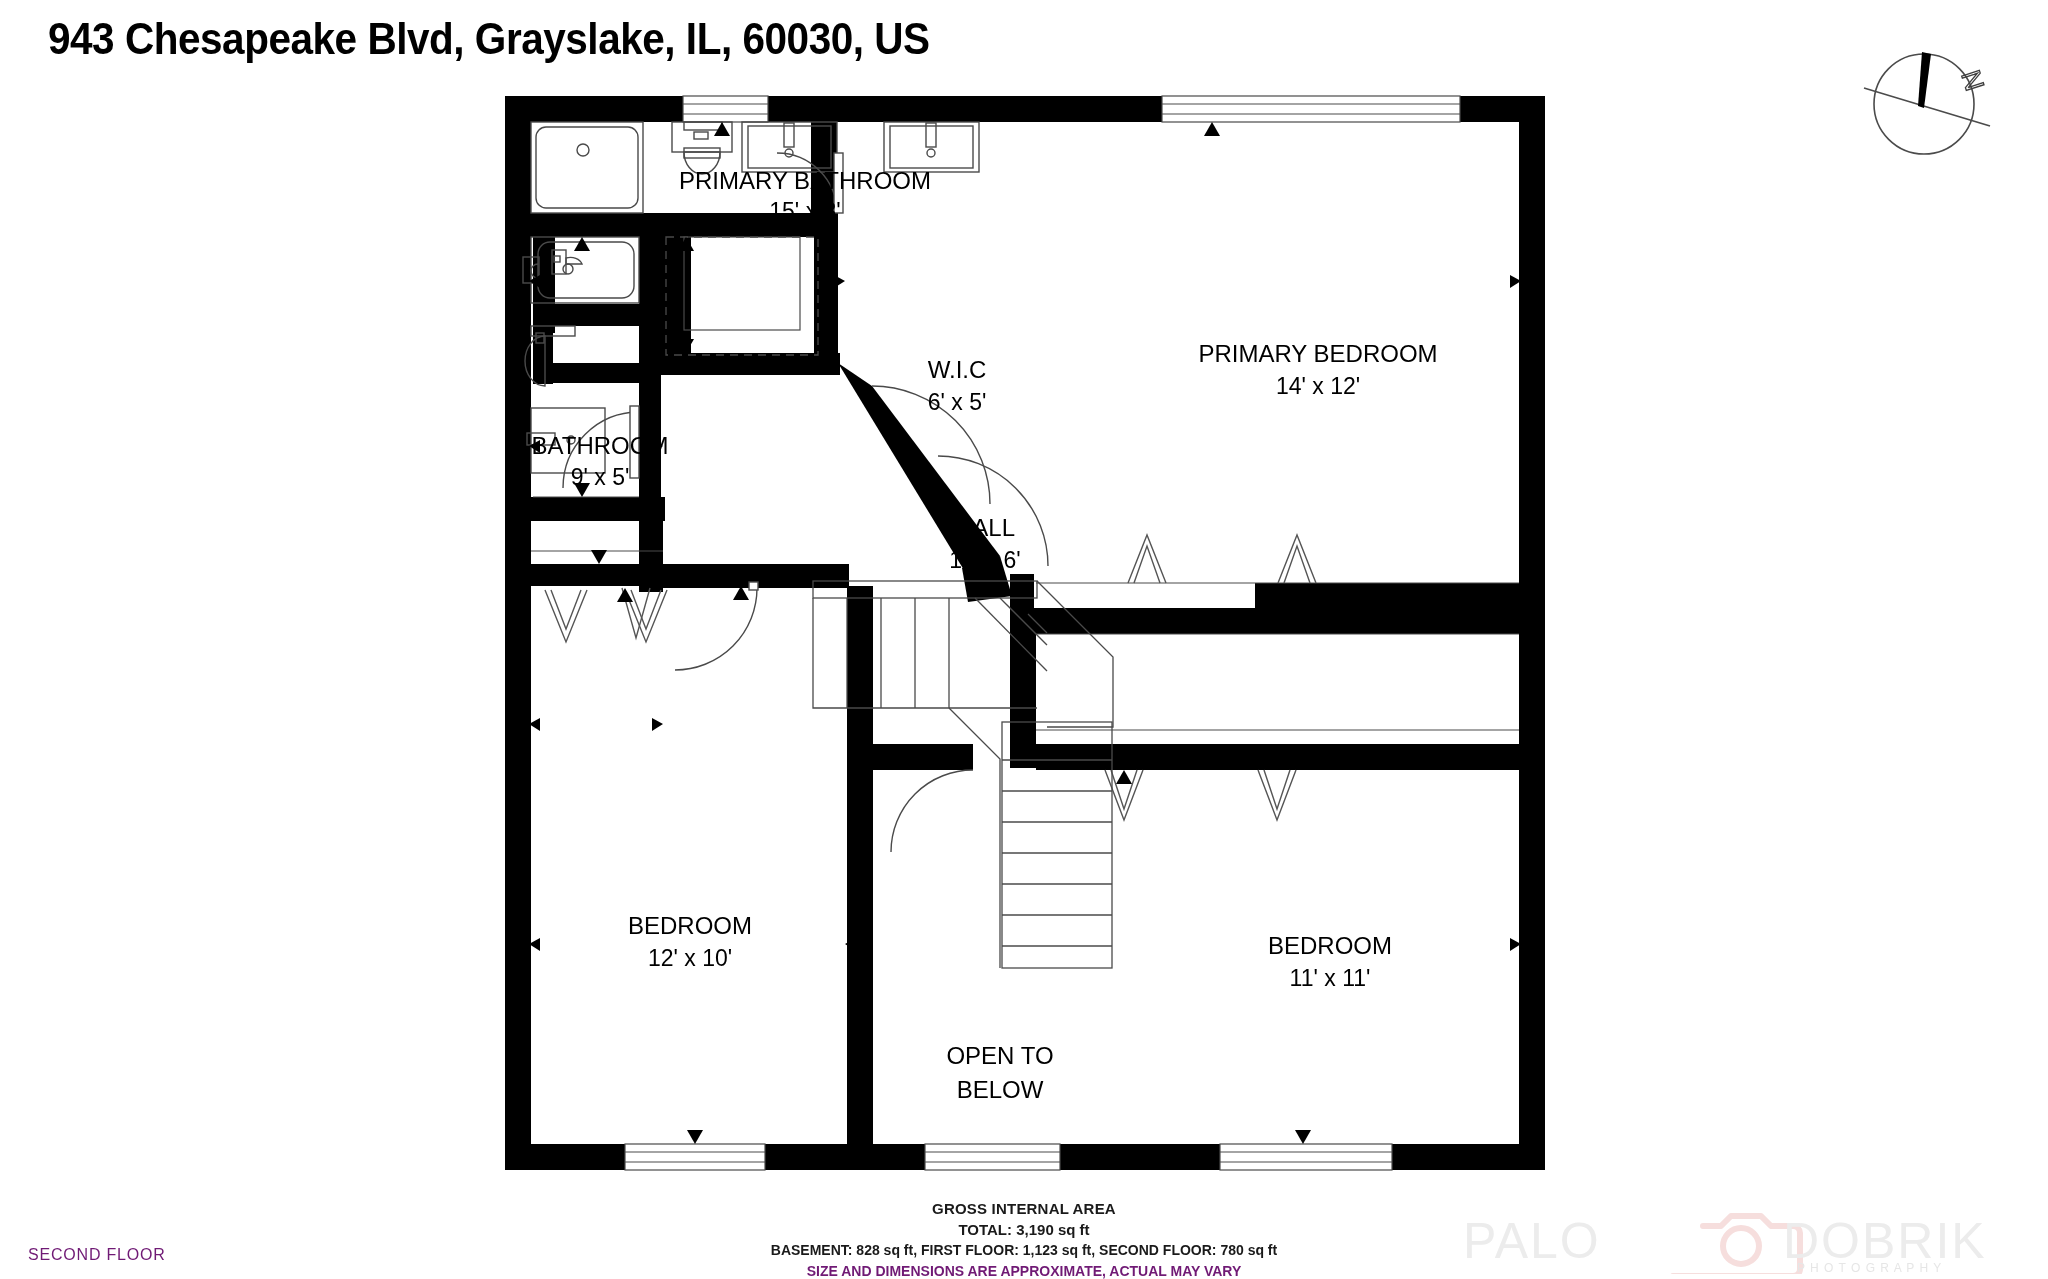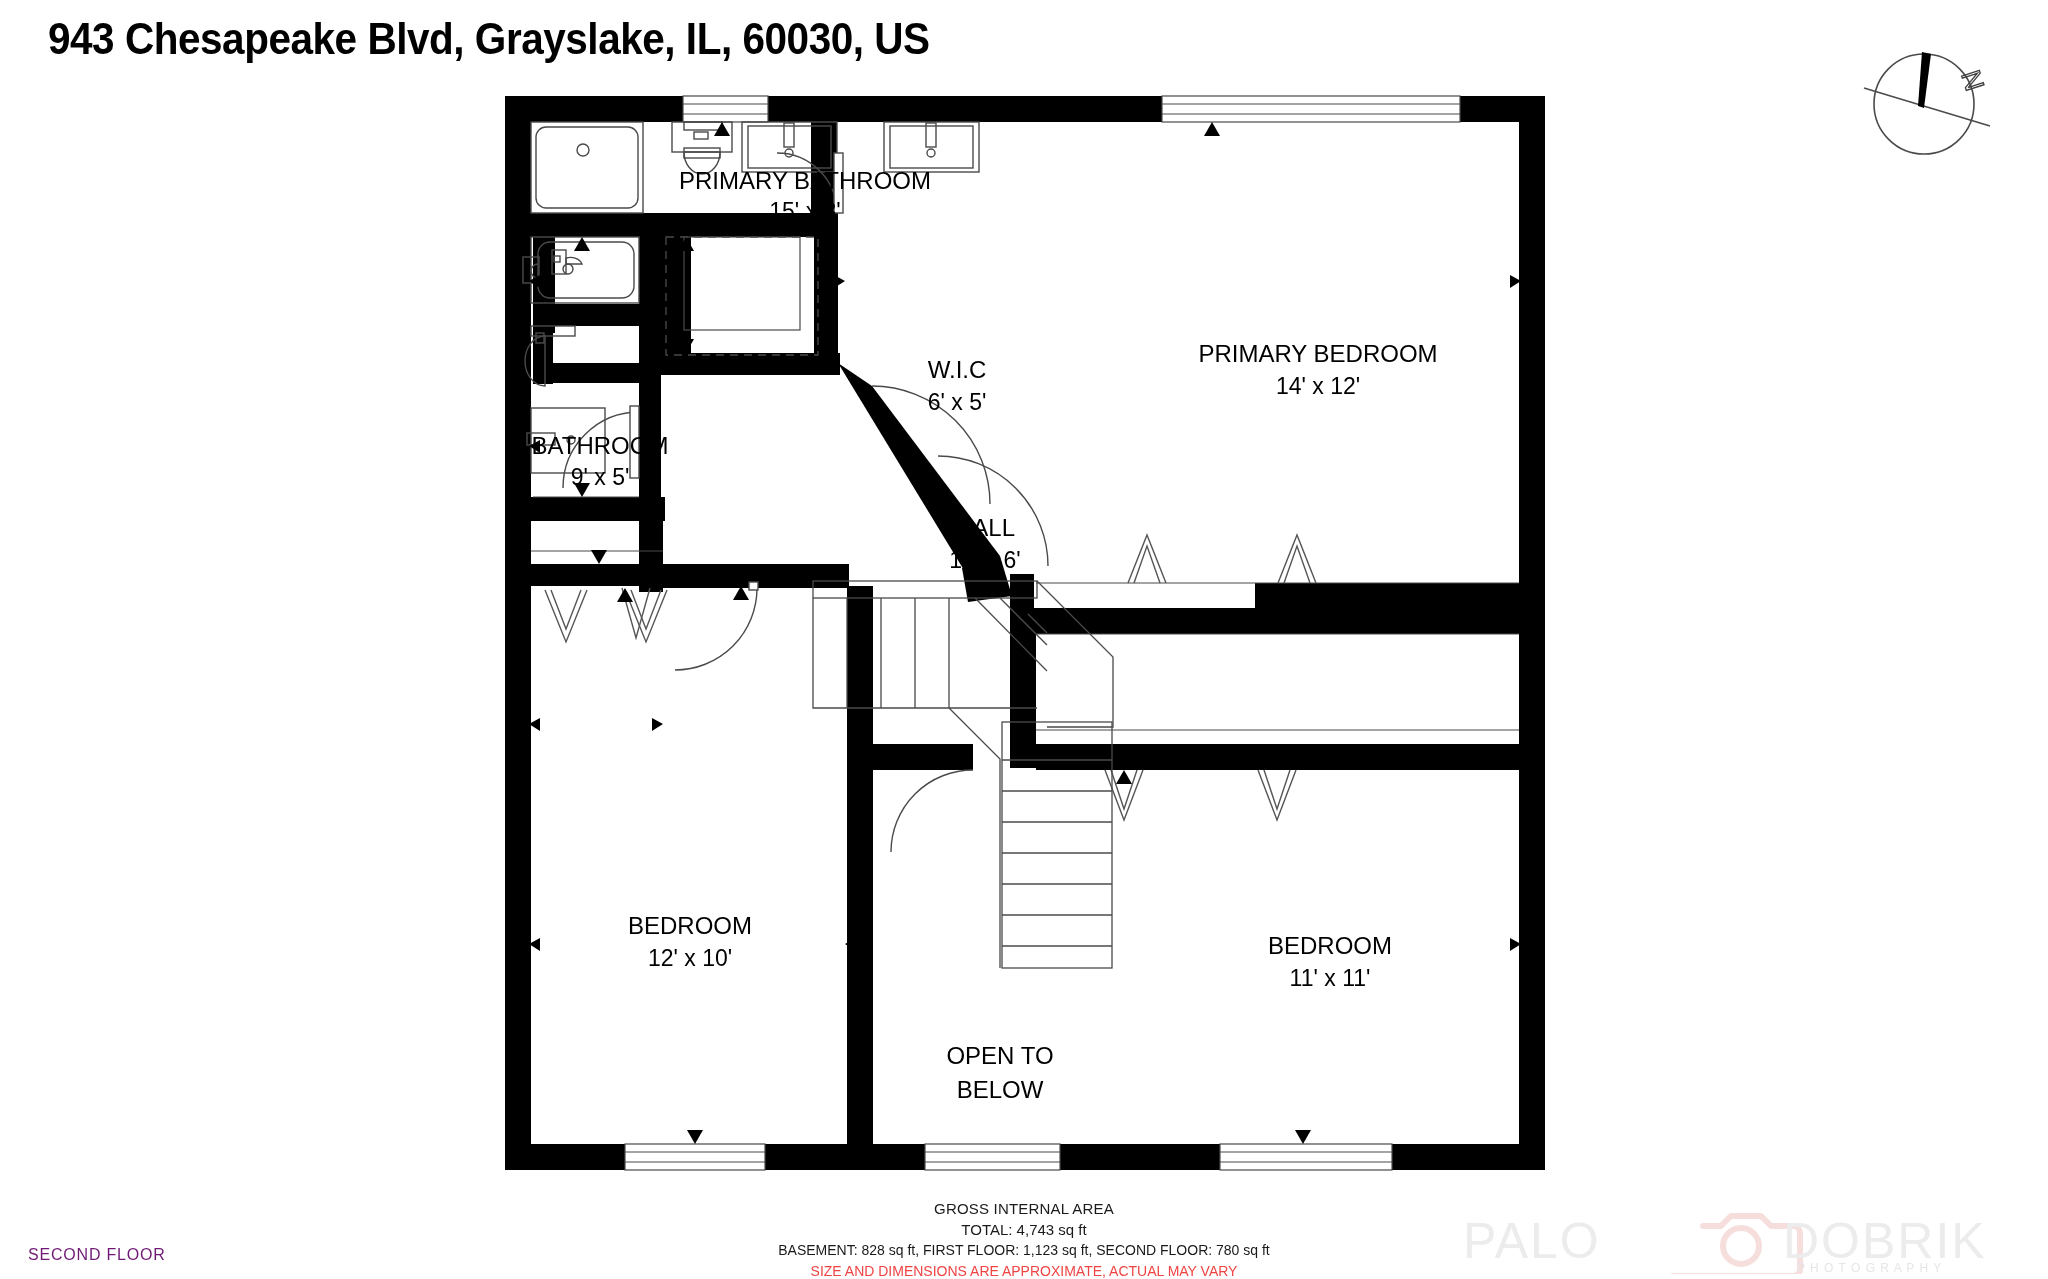--- a/index.html
+++ b/index.html
@@ -47,25 +47,26 @@
   }
   #plan-svg { display: block; }
 
   .footer-note {
     position: absolute;
     width: 100%;
     text-align: center;
     font-family: "Liberation Sans", sans-serif;
     color: #1a1a1a;
     white-space: nowrap;
+    font-weight: bold;
   }
   #area-heading { top: 1200px; font-size: 15px; letter-spacing: 0.2px; }
   #area-total   { top: 1221px; font-size: 15px; }
   #area-break   { top: 1242px; font-size: 14px; }
-  #area-disclaim{ top: 1263px; font-size: 14px; color: #ef4444; }
+  #area-disclaim{ top: 1263px; font-size: 14px; color: #701a75; }
 
   #floor-label {
     position: absolute;
     left: 28px;
     top: 1246px;
     font-size: 16px;
     letter-spacing: 0.8px;
     color: #701a75;
   }
 
@@ -401,21 +402,21 @@
     <text x="1330" y="978" font-size="23">11' x 11'</text>
 
     <text x="1000" y="1056" font-size="24">OPEN TO</text>
     <text x="1000" y="1090" font-size="24">BELOW</text>
   </g>
 
 </svg>
 </div>
 
 <div class="footer-note" id="area-heading">GROSS INTERNAL AREA</div>
-<div class="footer-note" id="area-total">TOTAL: 4,743 sq ft</div>
+<div class="footer-note" id="area-total">TOTAL: 3,190 sq ft</div>
 <div class="footer-note" id="area-break">BASEMENT: 828 sq ft, FIRST FLOOR: 1,123 sq ft, SECOND FLOOR: 780 sq ft</div>
 <div class="footer-note" id="area-disclaim">SIZE AND DIMENSIONS ARE APPROXIMATE, ACTUAL MAY VARY</div>
 
 <div id="floor-label">SECOND FLOOR</div>
 
 <div id="brand">
   <svg width="560" height="66" viewBox="0 0 560 66">
 
     <g fill="none" stroke="#f6dedd" stroke-width="6" stroke-linejoin="round" stroke-linecap="round">
       <path d="M240 18 h18 l10 -10 h30 l10 10 h22 a7 7 0 0 1 7 7 v36 a7 7 0 0 1 -7 7 h-120"></path>

